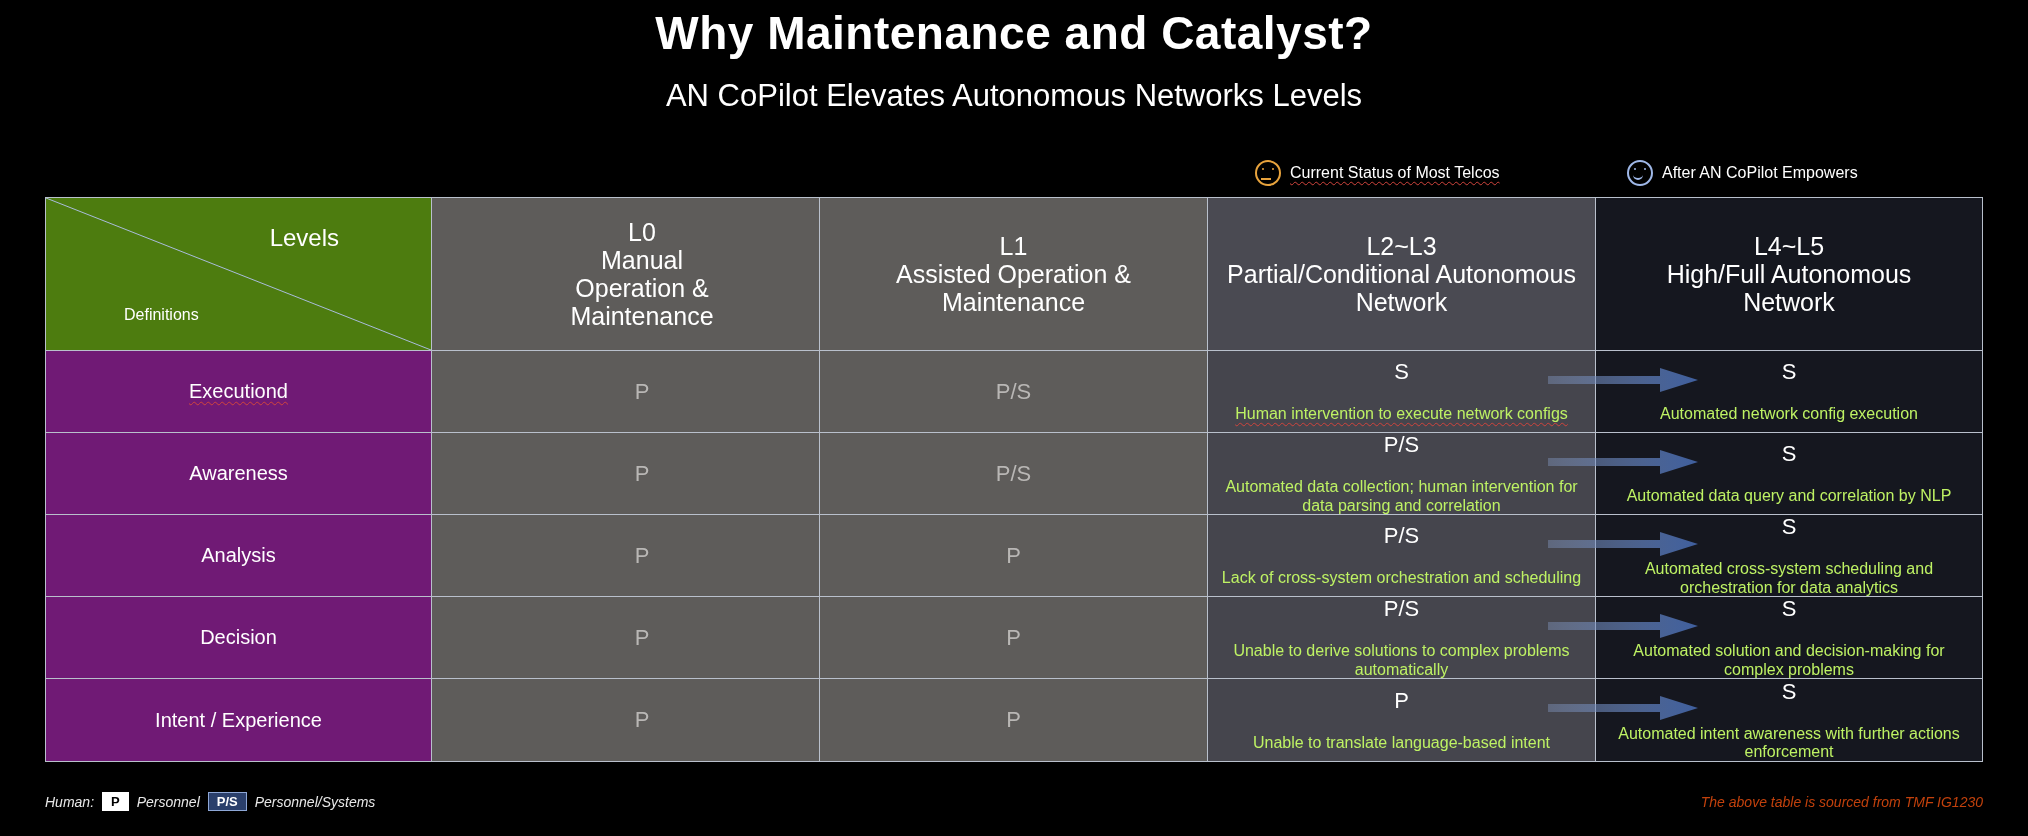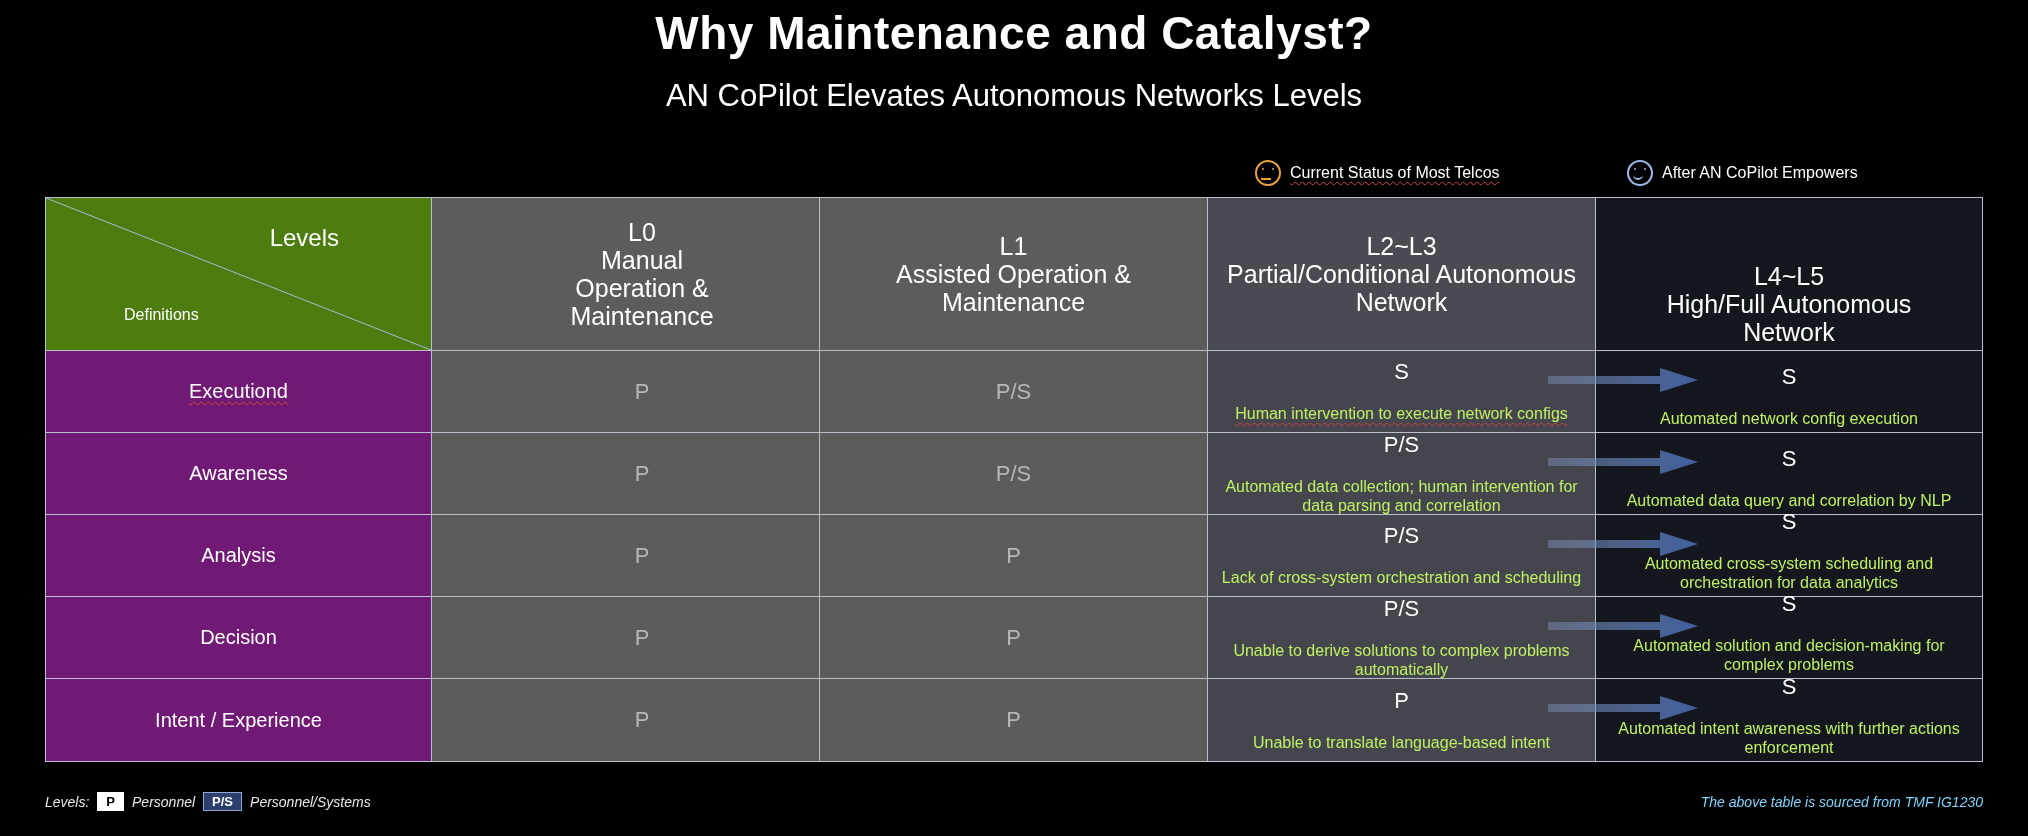--- a/index.html
+++ b/index.html
@@ -123,21 +123,21 @@
     border-right: 1px solid #b9c0cc;
     border-bottom: 1px solid #b9c0cc;
     position: relative;
     display: flex;
     flex-direction: column;
     align-items: center;
     justify-content: center;
     text-align: center;
     padding: 4px 8px;
   }
-  .cell:last-child { border-right: none; justify-content: flex-end; }
+  .cell:last-child { border-right: none; }
   .row:last-child .cell { border-bottom: none; }
 
   
   .c0 { width: 386px; flex: 0 0 386px; }
   .c1 { width: 388px; flex: 0 0 388px; padding-left: 41px; }
   .c2 { width: 388px; flex: 0 0 388px; }
   .c3 { width: 388px; flex: 0 0 388px; }
   .c4 { width: 386px; flex: 0 0 386px; }
 
   
@@ -238,21 +238,21 @@
     background: #2a3f6b;
     color: #ffffff;
     border-color: #8ea7d6;
   }
   .source {
     position: absolute;
     right: 0;
     top: 2px;
     font-style: italic;
     font-size: 14px;
-    color: #7dd3fc;
+    color: #c2410c;
   }
 </style>
 </head>
 <body>
 
 <div class="slide">
 
   <div class="title">Why Maintenance and Catalyst?</div>
   <div class="subtitle">AN CoPilot Elevates Autonomous Networks Levels</div>
 
@@ -450,21 +450,21 @@
         <linearGradient id="g5" x1="0" y1="0" x2="1" y2="0">
       <stop offset="0%" stop-color="#8ea7d6" stop-opacity="0.35"></stop>
       <stop offset="100%" stop-color="#3f5f9e" stop-opacity="1"></stop>
     </linearGradient>
       </defs>
     <path d="M0 8 L112 8 L112 0 L150 12 L112 24 L112 16 L0 16 Z" fill="url(#g5)"></path>
   </svg>
 
   <div class="footer">
     <div class="legend">
-      <span>Levels:</span>
+      <span>Human:</span>
       <span class="chip">P</span>
       <span>Personnel</span>
       <span class="chip ps">P/S</span>
       <span>Personnel/Systems</span>
     </div>
     <div class="source">The above table is sourced from TMF IG1230</div>
   </div>
 
 </div>
 

